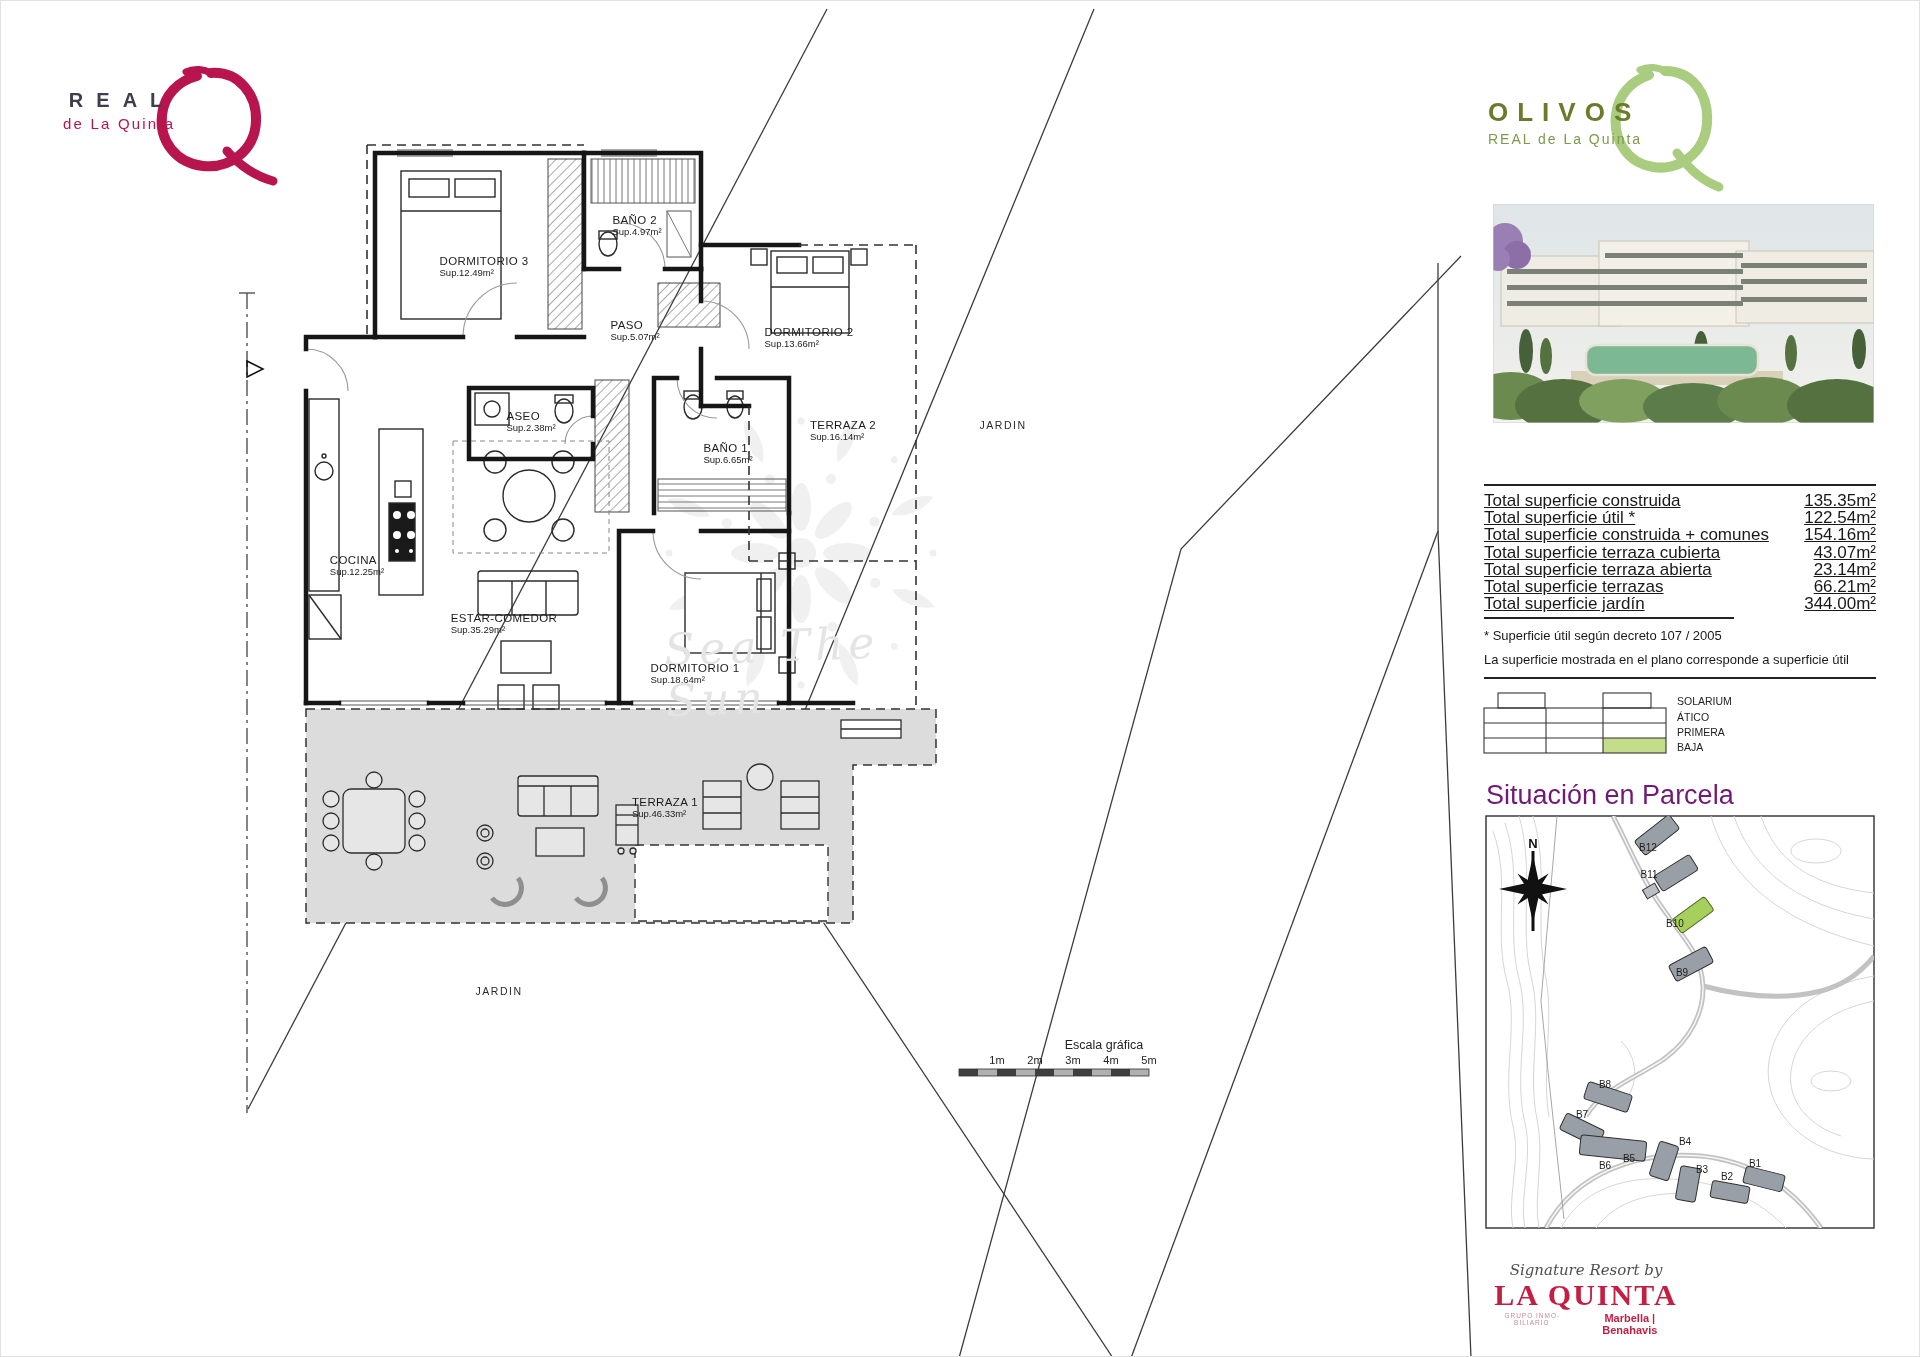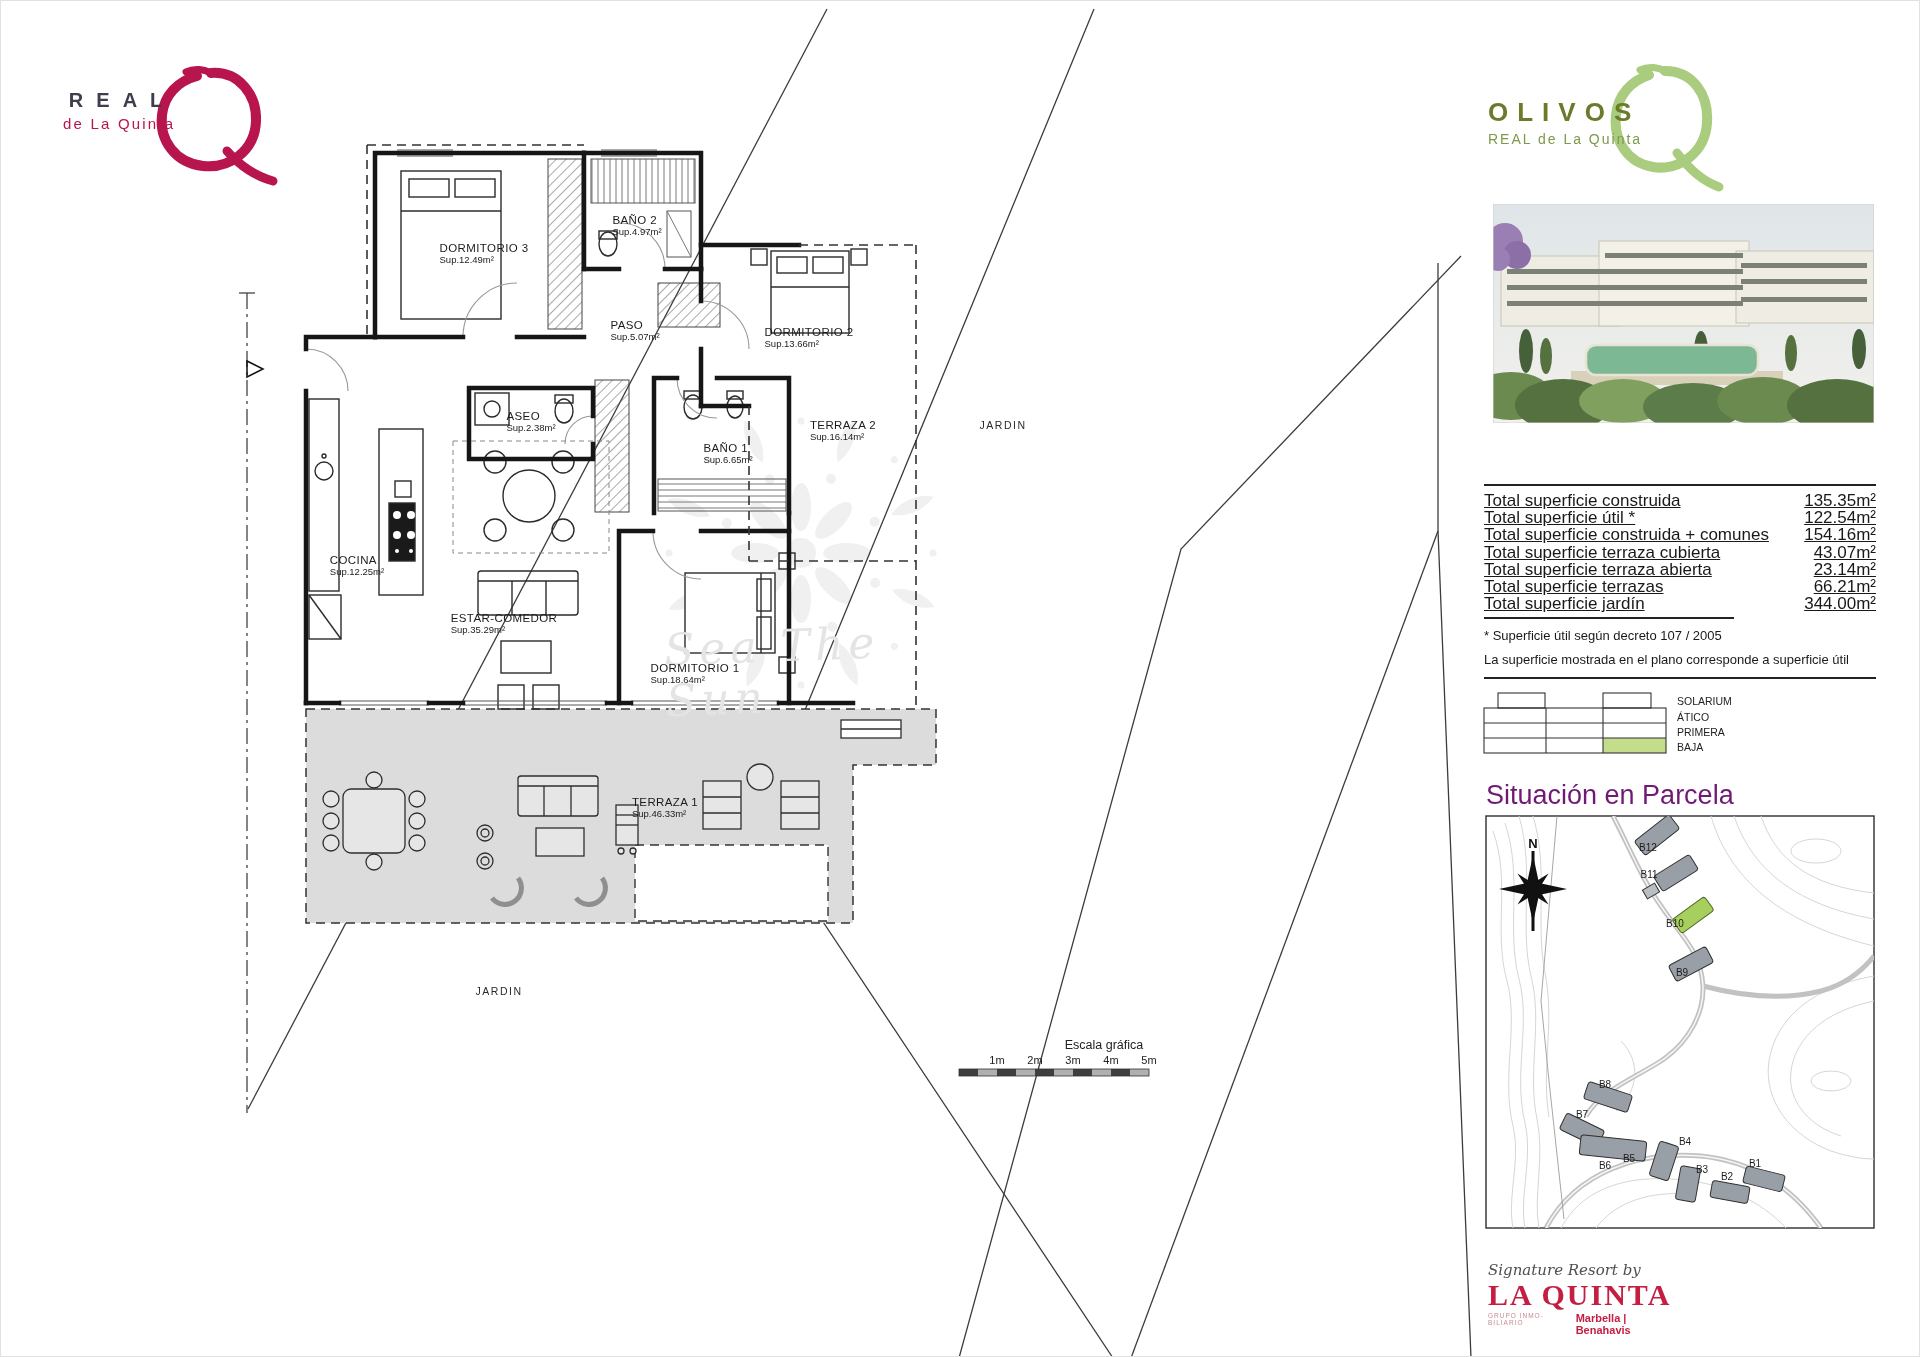--- a/index.html
+++ b/index.html
@@ -33,21 +33,21 @@
   .room-label .rn{font-size:11.5px;letter-spacing:.4px;}
   .room-label .ra{font-size:9.5px;}
   .jardin{position:absolute;z-index:3;transform:translate(-50%,-50%);font-size:10.5px;
           letter-spacing:1.5px;color:#2a2a2a;}
 
   
   .wm-script{left:664px;top:618px;width:300px;font-family:"DejaVu Serif",serif;font-style:italic;
              font-size:44px;color:#e4e4e4;letter-spacing:5px;transform:rotate(-2deg);z-index:2;position:absolute;}
 
   
-  .footer-logo{left:1487px;top:1260px;width:196px;text-align:left;}
+  .footer-logo{left:1487px;top:1260px;width:196px;text-align:center;}
   .footer-logo .fscript{font-family:"DejaVu Serif",serif;font-style:italic;font-size:15px;color:#4f4f4f;}
   .footer-logo .fbrand{font-family:"Liberation Serif",serif;font-weight:bold;font-size:30px;
                        color:#c41e42;letter-spacing:2px;line-height:1.0;margin-top:1px;}
   .footer-logo .fsubs{display:flex;justify-content:space-between;align-items:flex-start;margin-top:2px;}
   .footer-logo .fsub-left{font-size:6.5px;letter-spacing:1px;color:#c98a96;}
   .footer-logo .fsub-right{font-size:11px;font-weight:bold;color:#c41e42;}
 </style>
 </head>
 <body>
 
@@ -487,21 +487,21 @@
         <span>344.00m²</span>
       </div>
   <div class="sep"></div>
   <div class="fnote">* Superficie útil según decreto 107 / 2005</div>
   <div class="fnote">La superficie mostrada en el plano corresponde a superficie útil</div>
   <div class="sum-end"></div>
 </div>
 
 <div class="txt parcela-heading">Situación en Parcela</div>
 
-<div class="room-label" style="left:483px;top:252px">
+<div class="room-label" style="left:483px;top:265px">
   <div class="rn">DORMITORIO 3</div>
       <div class="ra">Sup.12.49m²</div>
     </div>
 <div class="room-label" style="left:636px;top:224px">
   <div class="rn">BAÑO 2</div>
       <div class="ra">Sup.4.97m²</div>
     </div>
 <div class="room-label" style="left:634px;top:329px">
   <div class="rn">PASO</div>
       <div class="ra">Sup.5.07m²</div>

